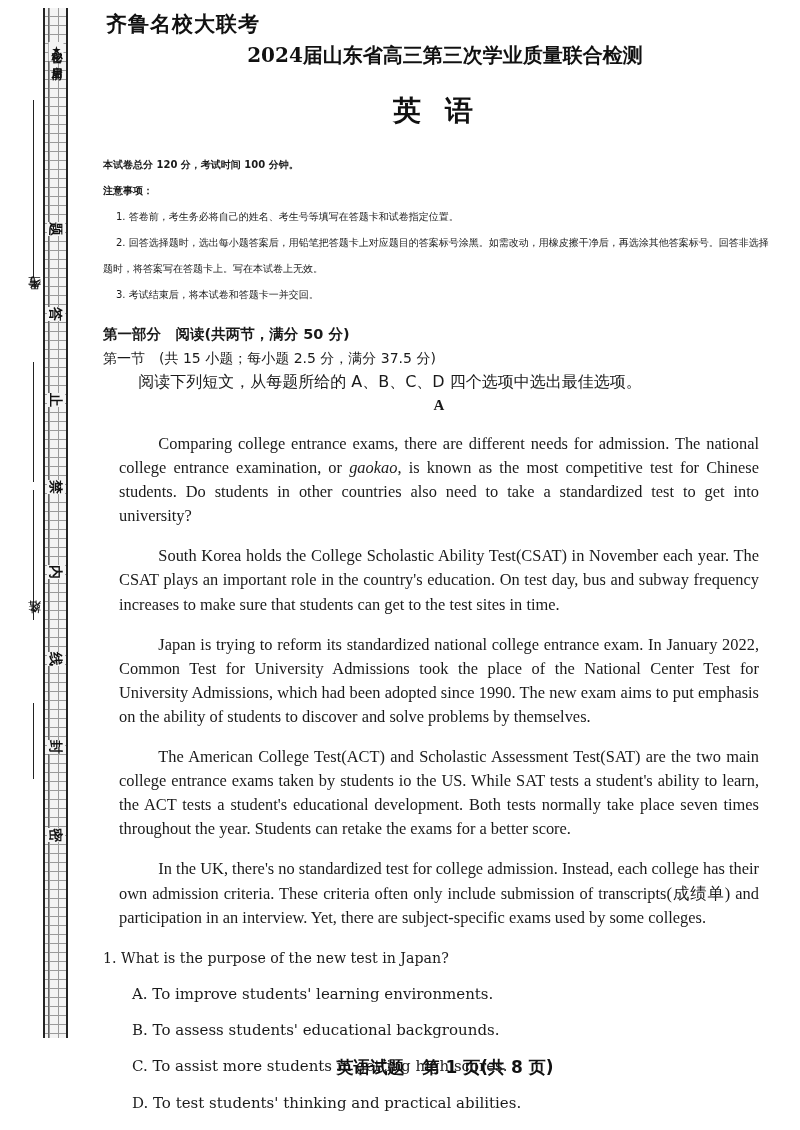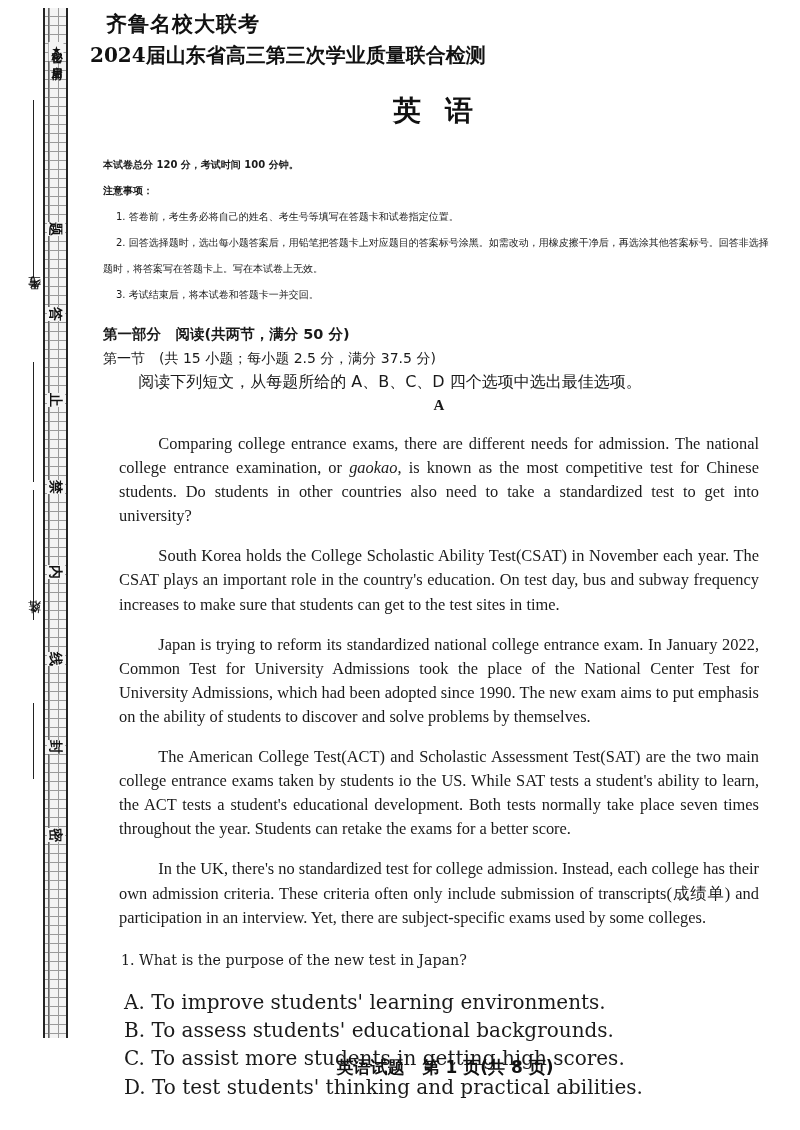--- a/index.html
+++ b/index.html
@@ -92,21 +92,21 @@
       color: #111;
       letter-spacing: 1px;
       text-align: right;
     }
     .exam-title {
       position: absolute;
       left: 0;
       right: 0;
       top: 42px;
       padding-left: 90px;
-      text-align: left;
+      text-align: center;
       font-family: "DejaVu Serif", "Liberation Serif", serif;
       font-size: 20px;
       font-weight: bold;
       color: #111;
     }
     .subject-title {
       position: absolute;
       left: 0;
       right: 0;
       top: 92px;
@@ -168,28 +168,28 @@
       text-align: justify;
       text-indent: 2.4em;
       margin: 16px;
       color: #1a1a1a;
     }
     .para em { font-style: italic; }
     .question {
       font-family: "DejaVu Serif", serif;
       font-size: 14.2px;
       line-height: 24.2px;
-      margin: 18px;
+      margin: 0;
     }
     .option {
       font-family: "DejaVu Serif", serif;
-      font-size: 20px;
+      font-size: 15px;
       line-height: 24.2px;
       padding-left: 17px;
-      margin: 4px;
+      margin: 12px;
     }
 
     
     .footer {
       position: absolute;
       left: 0;
       right: 0;
       top: 1056px;
       padding-left: 90px;
       text-align: center;

